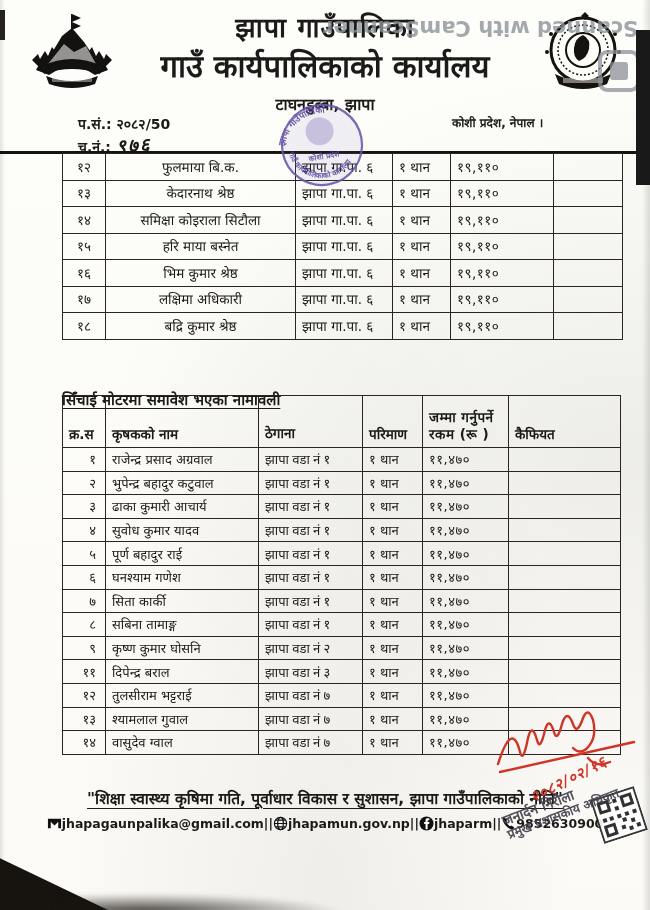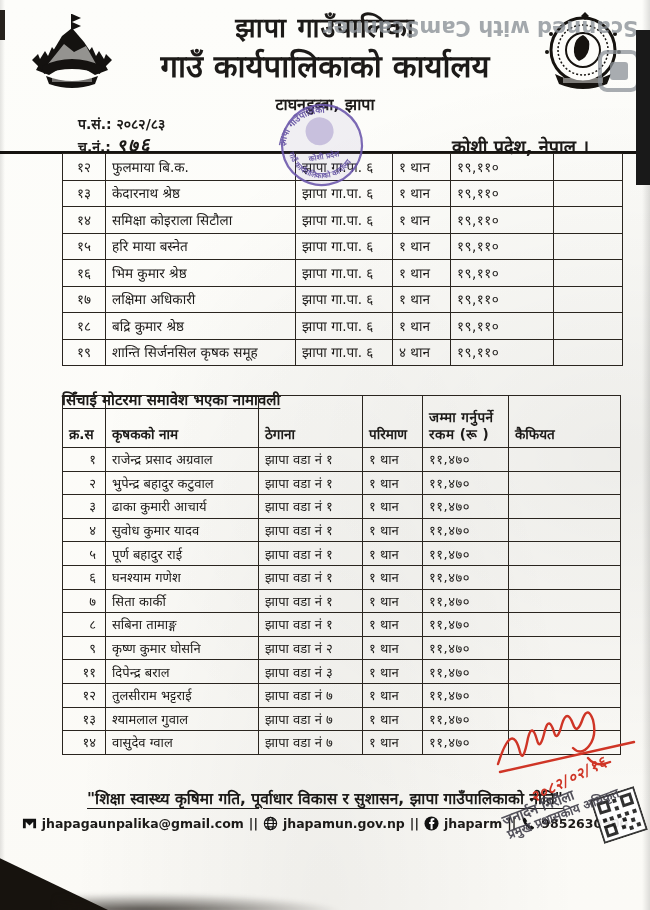--- a/index.html
+++ b/index.html
@@ -19,75 +19,75 @@
   .title1{position:absolute;left:0;top:8px;width:100%;text-align:center;
           font-size:27px;font-weight:bold;letter-spacing:1px;}
   .title2{position:absolute;left:0;top:44px;width:100%;text-align:center;
           font-size:31px;font-weight:bold;}
   .addr{position:absolute;left:0;top:93px;width:100%;text-align:center;
         font-size:16px;font-weight:bold;}
   .refno{position:absolute;left:78px;top:114px;font-size:14px;font-weight:bold;}
   .chano{position:absolute;left:78px;top:132px;font-size:14px;font-weight:bold;}
   .chano .hand{font-family:"DejaVu Serif",serif;font-style:italic;font-size:19px;
                letter-spacing:2px;display:inline-block;transform:rotate(-3deg);}
-  .province{position:absolute;left:452px;top:114px;font-size:18px;font-weight:bold;margin-top:20px;}
+  .province{position:absolute;left:452px;top:114px;font-size:12px;font-weight:bold;}
   
   .cs-watermark{position:absolute;left:288px;top:16px;width:350px;
         transform:rotate(180deg);color:rgba(140,146,152,0.8);
         font-size:21px;font-weight:bold;text-align:left;}
   .cs-logo{position:absolute;left:598px;top:50px;width:42px;height:42px;
         transform:rotate(180deg);opacity:.75;}
   
   .round-stamp{position:absolute;left:270px;top:101px;width:104px;height:88px;
         transform:rotate(-10deg);opacity:.88;pointer-events:none;z-index:5;}
   
   .rule{position:absolute;left:0;top:151px;width:650px;height:2.5px;background:#15130f;}
   
   table{border-collapse:collapse;position:absolute;table-layout:fixed;background:transparent;}
   td,th{border:1.3px solid #2a251f;overflow:hidden;white-space:nowrap;
         font-size:13.5px;padding:1px 6px;vertical-align:middle;}
   th{font-weight:bold;text-align:left;vertical-align:bottom;white-space:normal;
      line-height:1.25;padding-bottom:4px;}
   .t1{left:62px;top:153px;width:560px;}
   .t1 td{height:23.5px;}
   .t1 .c0{width:43px;text-align:center;}
-  .t1 .c1{width:190px;}
+  .t1 .c1{width:190px;text-align:center;}
   .t1 .c2{width:97px;}
   .t1 .c3{width:58px;}
   .t1 .c4{width:103px;letter-spacing:.5px;}
   .t1 .c5{width:69px;}
   .section-title{position:absolute;left:62px;top:369px;font-size:15px;font-weight:bold;
         text-decoration:underline;text-underline-offset:3px;margin-top:20px;}
   .t2{left:62px;top:395px;width:558px;}
   .t2 thead th{height:46px;}
   .t2 td{height:20.6px;font-size:13px;}
   .t2 .c0{width:43px;}
   .t2 tbody .c0{text-align:right;padding-right:9px;}
   .t2 .c1{width:153px;}
-  .t2 .c2{width:104px;}
+  .t2 .c2{width:104px;font-family:Liberation Serif, serif;}
   .t2 .c3{width:60px;}
   .t2 .c4{width:86px;letter-spacing:.5px;}
   .t2 .c5{width:112px;}
   
   .signature{position:absolute;left:488px;top:698px;width:160px;height:100px;z-index:8;}
   .hand-date{position:absolute;left:524px;top:758px;width:130px;z-index:8;
         transform:rotate(-27deg);color:#cf3526;font-weight:bold;font-size:15px;
         letter-spacing:1px;font-family:"DejaVu Serif",serif;font-style:italic;}
   .officer-stamp{position:absolute;left:500px;top:784px;width:160px;z-index:7;
         transform:rotate(-21deg);color:#45434e;opacity:.92;line-height:1.15;}
   .officer-stamp .nm{font-size:14px;font-weight:bold;}
   .officer-stamp .tt{font-size:12.5px;font-weight:bold;}
   .qr-stamp{position:absolute;left:596px;top:792px;width:46px;height:46px;z-index:6;
         transform:rotate(-18deg);opacity:.9;}
   
   .motto{position:absolute;left:0;top:787px;width:100%;text-align:center;
         font-size:15.5px;font-weight:bold;text-decoration:underline;
         text-underline-offset:4px;}
   .contact{position:absolute;left:0;top:816px;width:100%;display:flex;
-        justify-content:center;align-items:center;gap:5px;
+        justify-content:center;align-items:center;
         font-size:12.5px;font-weight:bold;}
   .contact .icn{display:inline-flex;width:15px;height:15px;}
   
   .corner-shadow{position:absolute;left:0;top:836px;width:108px;height:74px;
         background:#17130e;clip-path:polygon(0 100%,0 30%,100% 100%);z-index:9;}
   .bottom-shadow{position:absolute;left:55px;top:893px;width:290px;height:20px;
         background:radial-gradient(ellipse at 30% 100%, rgba(25,20,15,.85), transparent 70%);
         filter:blur(2px);z-index:9;}
   .right-strip{position:absolute;left:636px;top:30px;width:14px;height:155px;
         background:#191919;z-index:9;}
@@ -147,21 +147,21 @@
         <circle cx="78" cy="40" r="2"></circle>
     </g>
   </svg>
 
   <div class="title1">झापा गाउँपालिका</div>
   <div class="title2">गाउँ कार्यपालिकाको कार्यालय</div>
   <div class="addr">टाघनडुब्बा, झापा</div>
 
   <div class="refno">
     <span>प.सं.:</span>
-    <span>२०८२/८३</span>
+    <span>२०८२/50</span>
   </div>
   <div class="chano">
     <span>च.नं.:</span>
     <span class="hand">९७६</span>
   </div>
   <div class="province">कोशी प्रदेश, नेपाल ।</div>
 
   <div class="cs-watermark">Scanned with CamScanner</div>
   <svg class="cs-logo" viewBox="0 0 42 42">
     <rect x="2" y="2" width="38" height="38" rx="7" fill="none" stroke="#8c9298" stroke-width="4"></rect>
@@ -242,28 +242,20 @@
           <td class="c2">झापा गा.पा. ६</td>
           <td class="c3">१ थान</td>
           <td class="c4">१९,११०</td>
           <td class="c5"></td>
         </tr>
         <tr>
           <td class="c0">१८</td>
           <td class="c1">बद्रि कुमार श्रेष्ठ</td>
           <td class="c2">झापा गा.पा. ६</td>
           <td class="c3">१ थान</td>
-          <td class="c4">१९,११०</td>
-          <td class="c5"></td>
-        </tr>
-        <tr>
-          <td class="c0">१९</td>
-          <td class="c1">शान्ति सिर्जनसिल कृषक समूह</td>
-          <td class="c2">झापा गा.पा. ६</td>
-          <td class="c3">४ थान</td>
           <td class="c4">१९,११०</td>
           <td class="c5"></td>
         </tr>
       </tbody>
   </table>
 
   <div class="section-title">सिँचाई मोटरमा समावेश भएका नामावली</div>
 
   <table class="t2">
     <colgroup>

